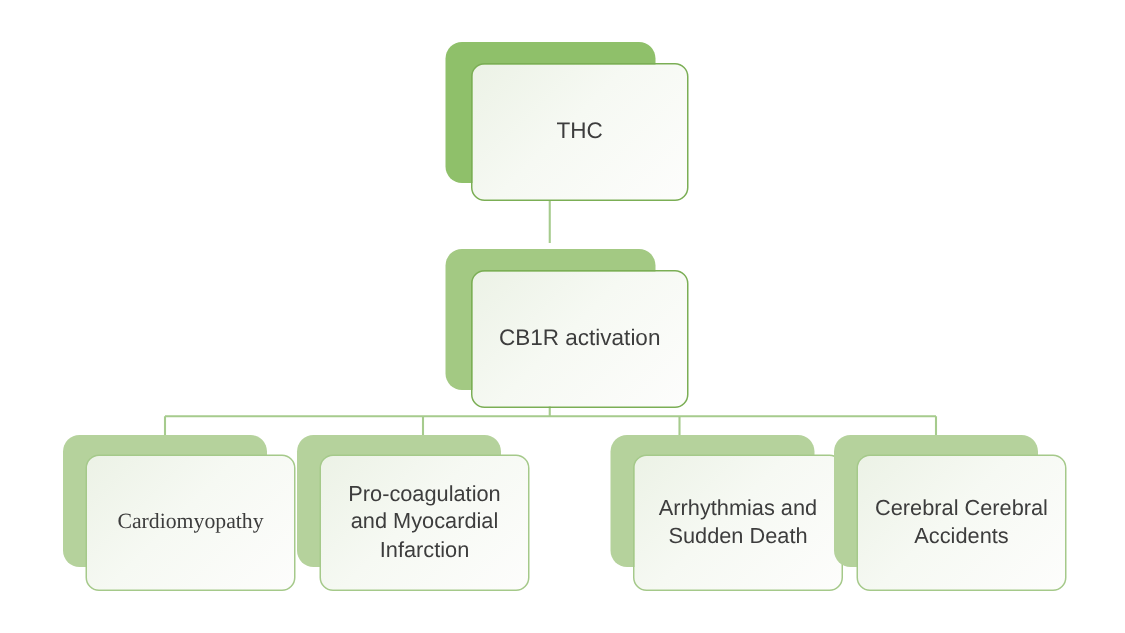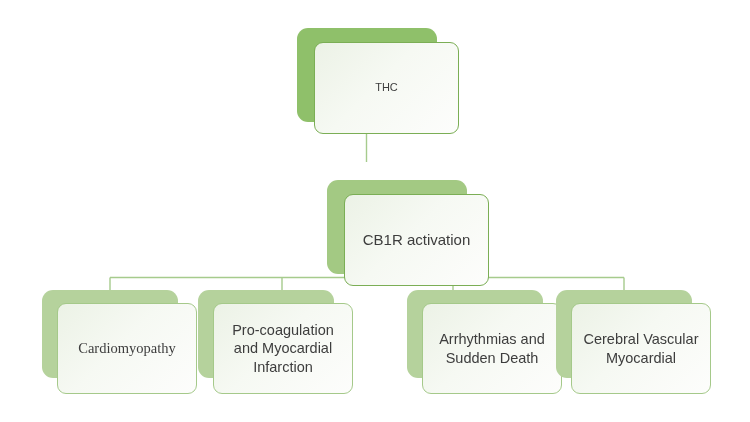--- a/index.html
+++ b/index.html
@@ -35,23 +35,23 @@
     text-align: center;
     color: var(--text, #3d3d3d);
     box-sizing: border-box;
     padding: 4px 8px;
     line-height: 1.25;
   }
   
   .g-root { left: 297px; top: 28px; width: 165px; height: 110px; }
   .g-root .back  { left: 0; top: 0; width: 140px; height: 94px; background: var(--level1-back, #8fc06a); }
   .g-root .front { left: 17px; top: 14px; width: 145px; height: 92px;
-                   border: 1.5px solid var(--level12-border, #7bae55); font-size: 11px; }
+                   border: 1.5px solid var(--level12-border, #7bae55); font-size: 15px; }
   
-  .g-mid { left: 297px; top: 180px; width: 165px; height: 110px; margin-left: 30px; }
+  .g-mid { left: 297px; top: 166px; width: 165px; height: 110px; }
   .g-mid .back  { left: 0; top: 0; width: 140px; height: 94px; background: var(--level2-back, #a3c983); }
   .g-mid .front { left: 17px; top: 14px; width: 145px; height: 92px;
                   border: 1.5px solid var(--level12-border, #7bae55); font-size: 15px; }
   
   .g-leaf { top: 290px; width: 160px; height: 108px; }
   .g-leaf .back  { left: 0; top: 0; width: 136px; height: 88px; background: var(--level3-back, #b5d29c); }
   .g-leaf .front { left: 15px; top: 13px; width: 140px; height: 91px;
                    border: 1.4px solid var(--level3-border, #a5c98a); font-size: 14.5px; }
   .g-leaf1 { left: 42px; font-family: Liberation Serif, serif; }
   .g-leaf2 { left: 198px; }
@@ -104,17 +104,17 @@
   <div class="group g-leaf g-leaf3">
     <div class="back"></div>
     <div class="front">
       <span>Arrhythmias and Sudden Death</span>
     </div>
   </div>
 
   <div class="group g-leaf g-leaf4">
     <div class="back"></div>
     <div class="front">
-      <span>Cerebral Vascular Myocardial</span>
+      <span>Cerebral Cerebral Accidents</span>
     </div>
   </div>
 
 </div>
 
 </body></html>

